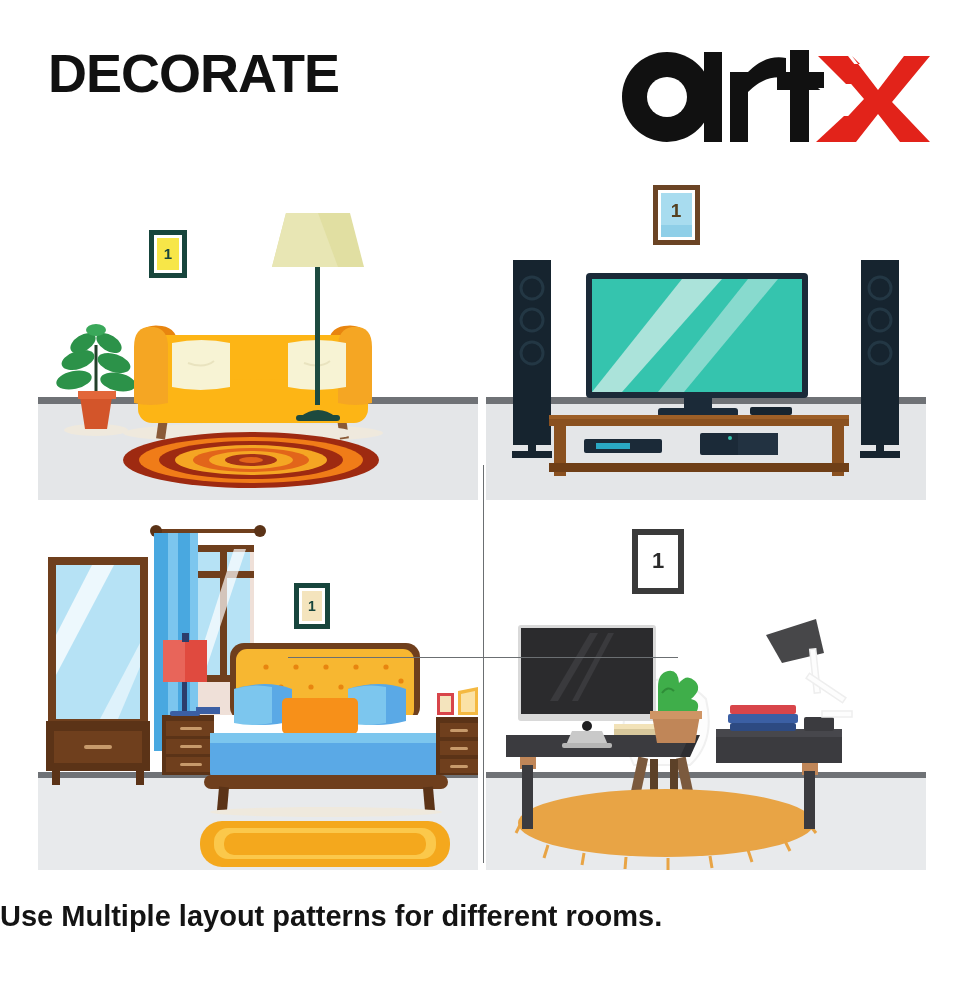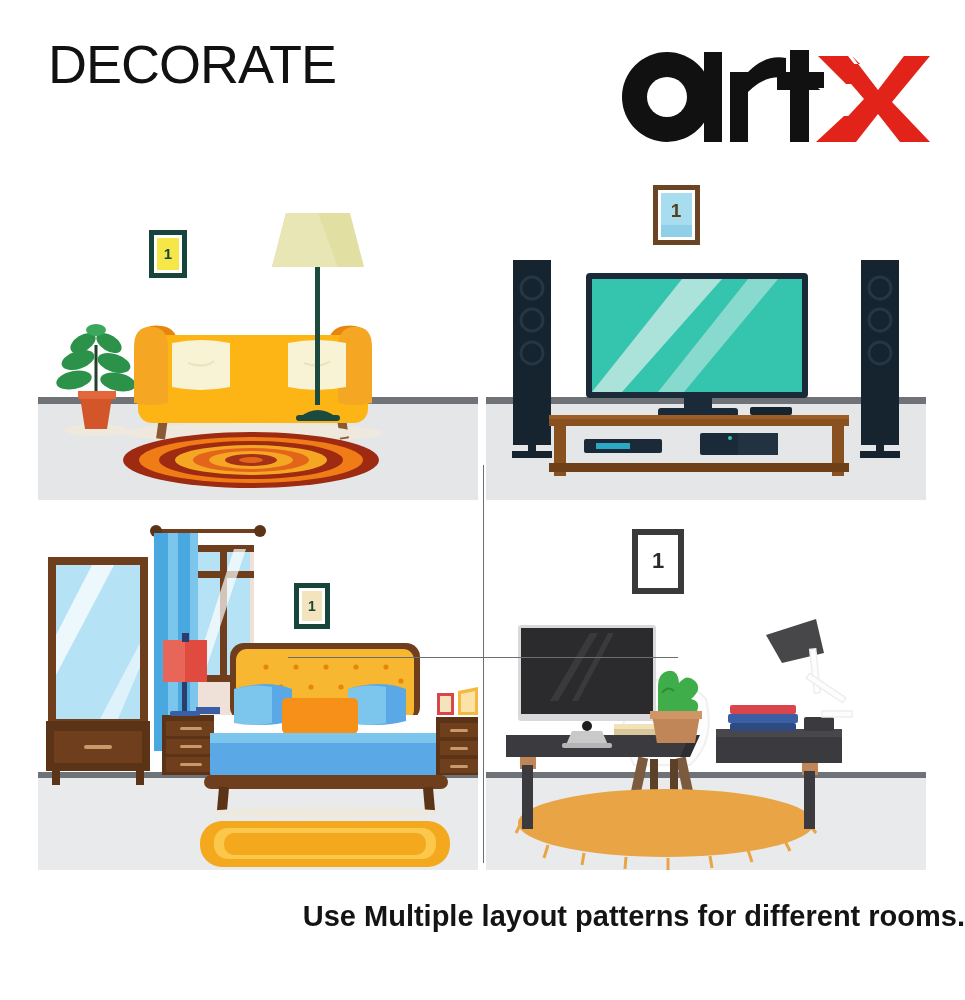--- a/index.html
+++ b/index.html
@@ -10,22 +10,22 @@
     overflow:hidden;
     position:relative;
   }
   #root{position:relative;width:965px;height:1000px;background:#ffffff;}
 
   
   .header{position:absolute;left:0;top:0;width:965px;height:170px;}
   .headline{position:absolute;left:48px;top:36px;width:460px;}
   .headline .l1{
     font-family:"Liberation Sans", sans-serif;
-    font-weight:normal;font-size:54px;line-height:56px;
-    letter-spacing:-1px;color:#111111;
+    font-weight:bold;font-size:54px;line-height:56px;
+    letter-spacing:-1px;color:#111111;margin-top:9px;
   }
   .headline .l2{
     font-family:"Liberation Sans", sans-serif;
     font-weight:bold;font-size:35px;line-height:42px;
     letter-spacing:0.5px;color:#111111;margin-top:2px;
   }
   .logo{position:absolute;left:612px;top:42px;width:320px;height:100px;}
   .logo svg{display:block;}
 
   
@@ -37,21 +37,21 @@
   .room-off{left:486px;top:355px;width:440px;height:355px;}
   .room svg{display:block;width:100%;height:100%;}
 
   
   .div-v{position:absolute;left:483px;top:305px;width:1px;height:398px;background:#6b6f72;}
   .div-h{position:absolute;left:288px;top:497px;width:390px;height:1px;background:#6b6f72;}
 
   
   .caption{
     position:absolute;left:0;top:900px;width:965px;
-    text-align:right;
+    text-align:left;
   }
   .caption .txt{
     display:inline-block;
     font-family:"Liberation Sans", sans-serif;
     font-weight:bold;font-size:29px;letter-spacing:0px;color:#141414;
   }
 </style>
 </head>
 <body>
 

